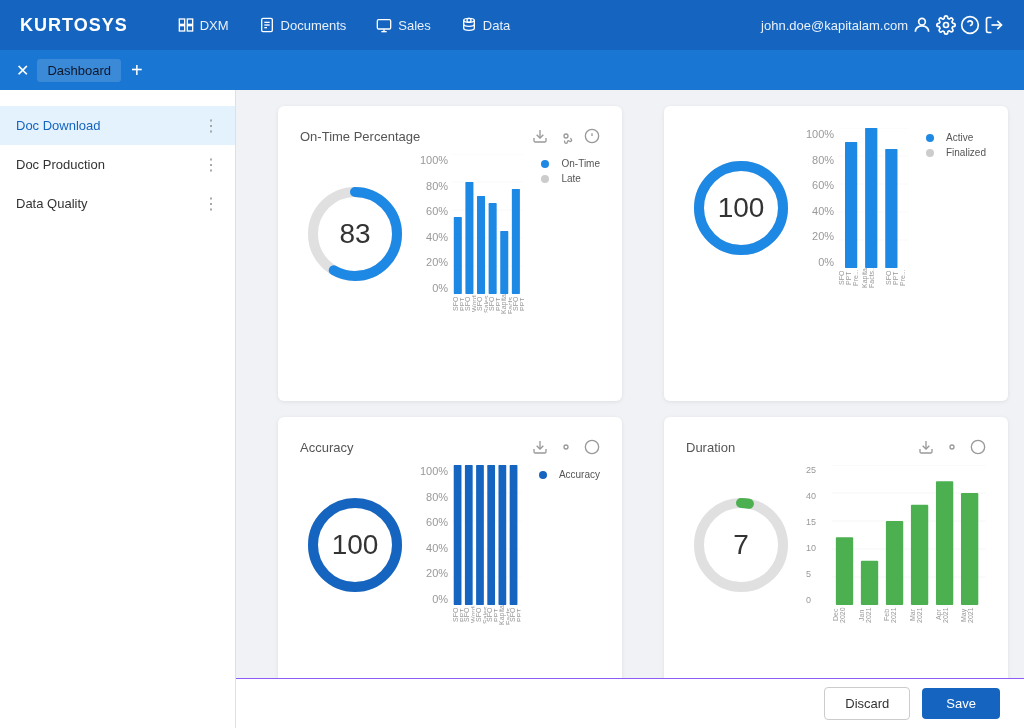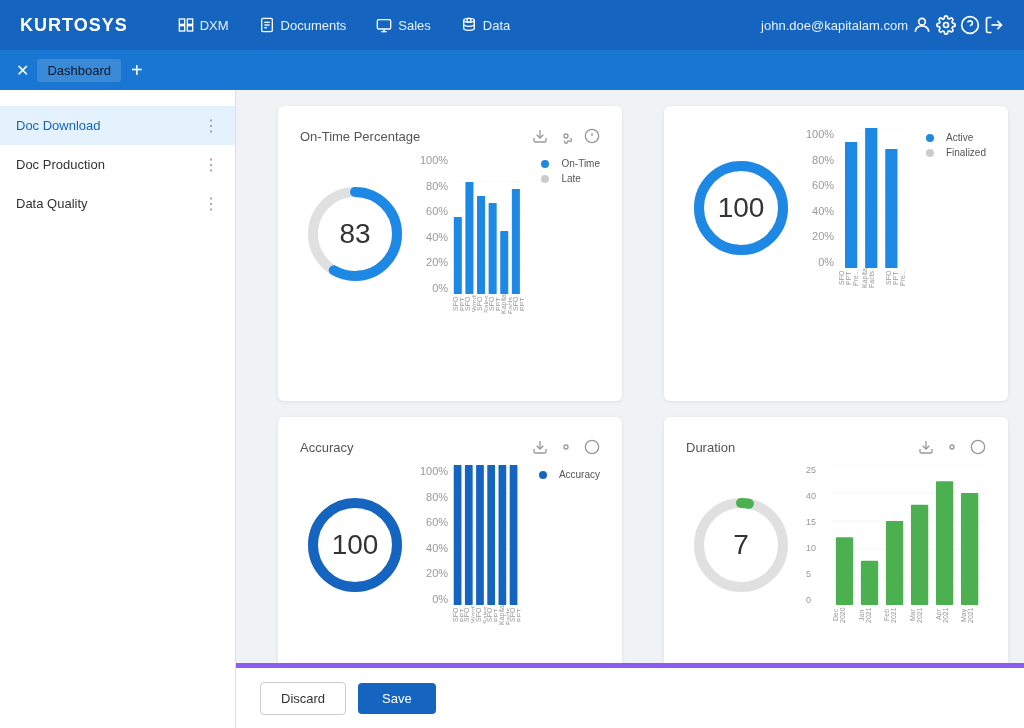--- a/index.html
+++ b/index.html
@@ -220,25 +220,26 @@
       width: 8px;
       height: 8px;
       border-radius: 50%;
     }
 
     
     .footer {
       position: fixed;
       bottom: 0;
       right: 0;
-      height: 65px;
+      height: 50px;
       background: white;
-      border-top: 5px solid #8b5cf6;
-      display: flex;
-      align-items: center;
+      border-top: 1px solid #8b5cf6;
+      display: flex;
+      align-items: center;
+      justify-content: flex-end;
       padding: 0 24px;
       gap: 12px;
       width: calc(100% - 236px);
     }
     .btn-discard {
       padding: 8px 20px;
       border: 1px solid #ccc;
       border-radius: 4px;
       background: white;
       font-size: 13px;

